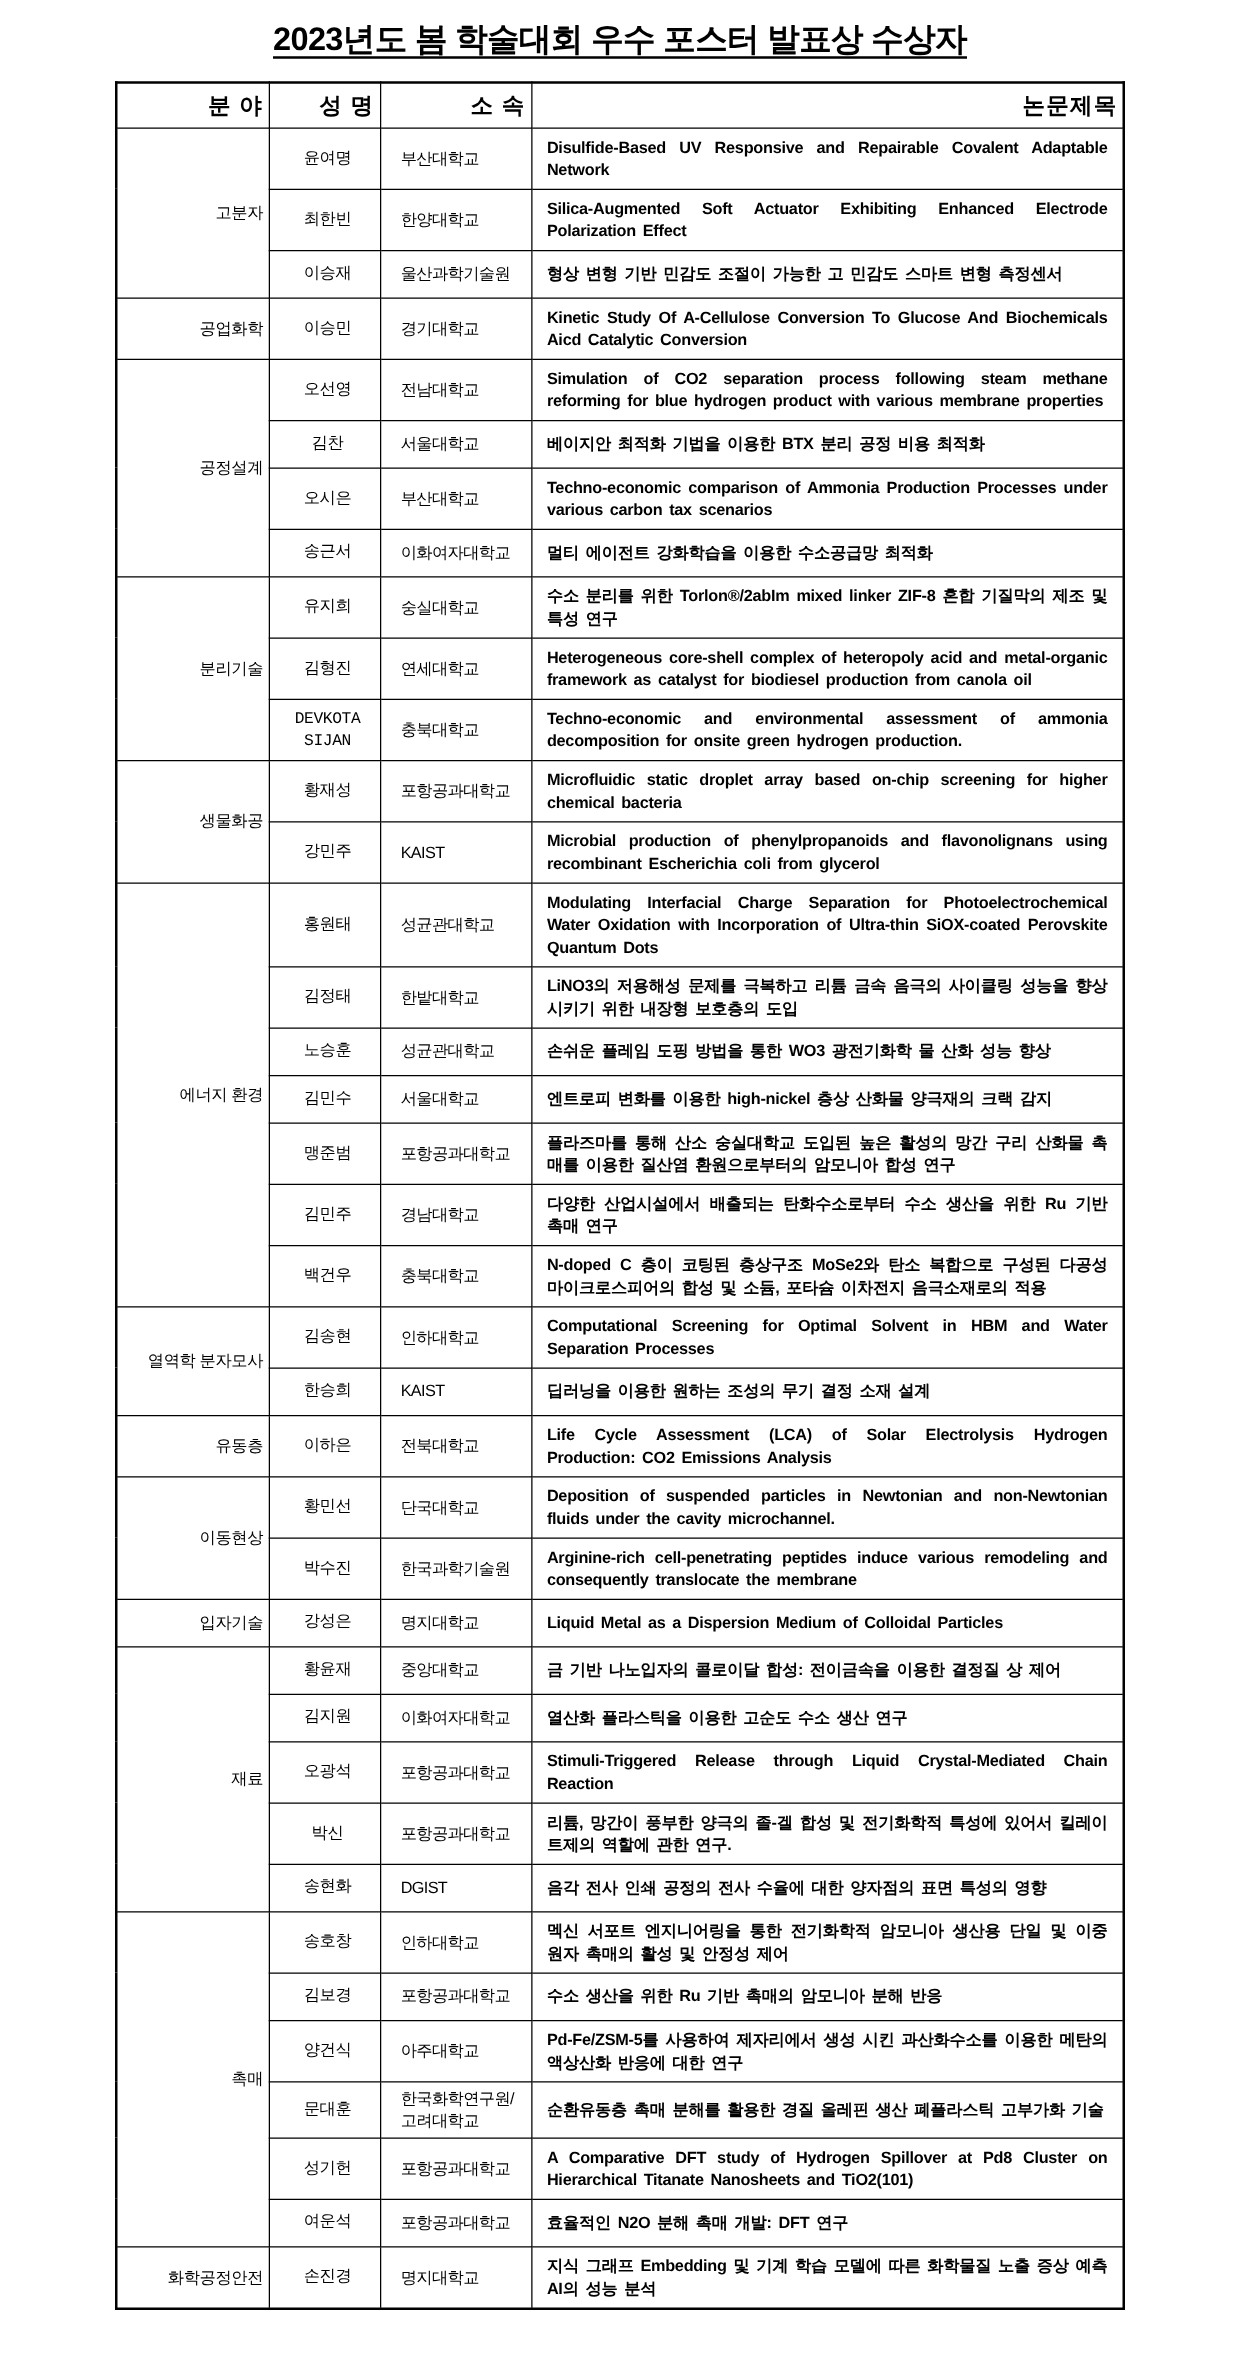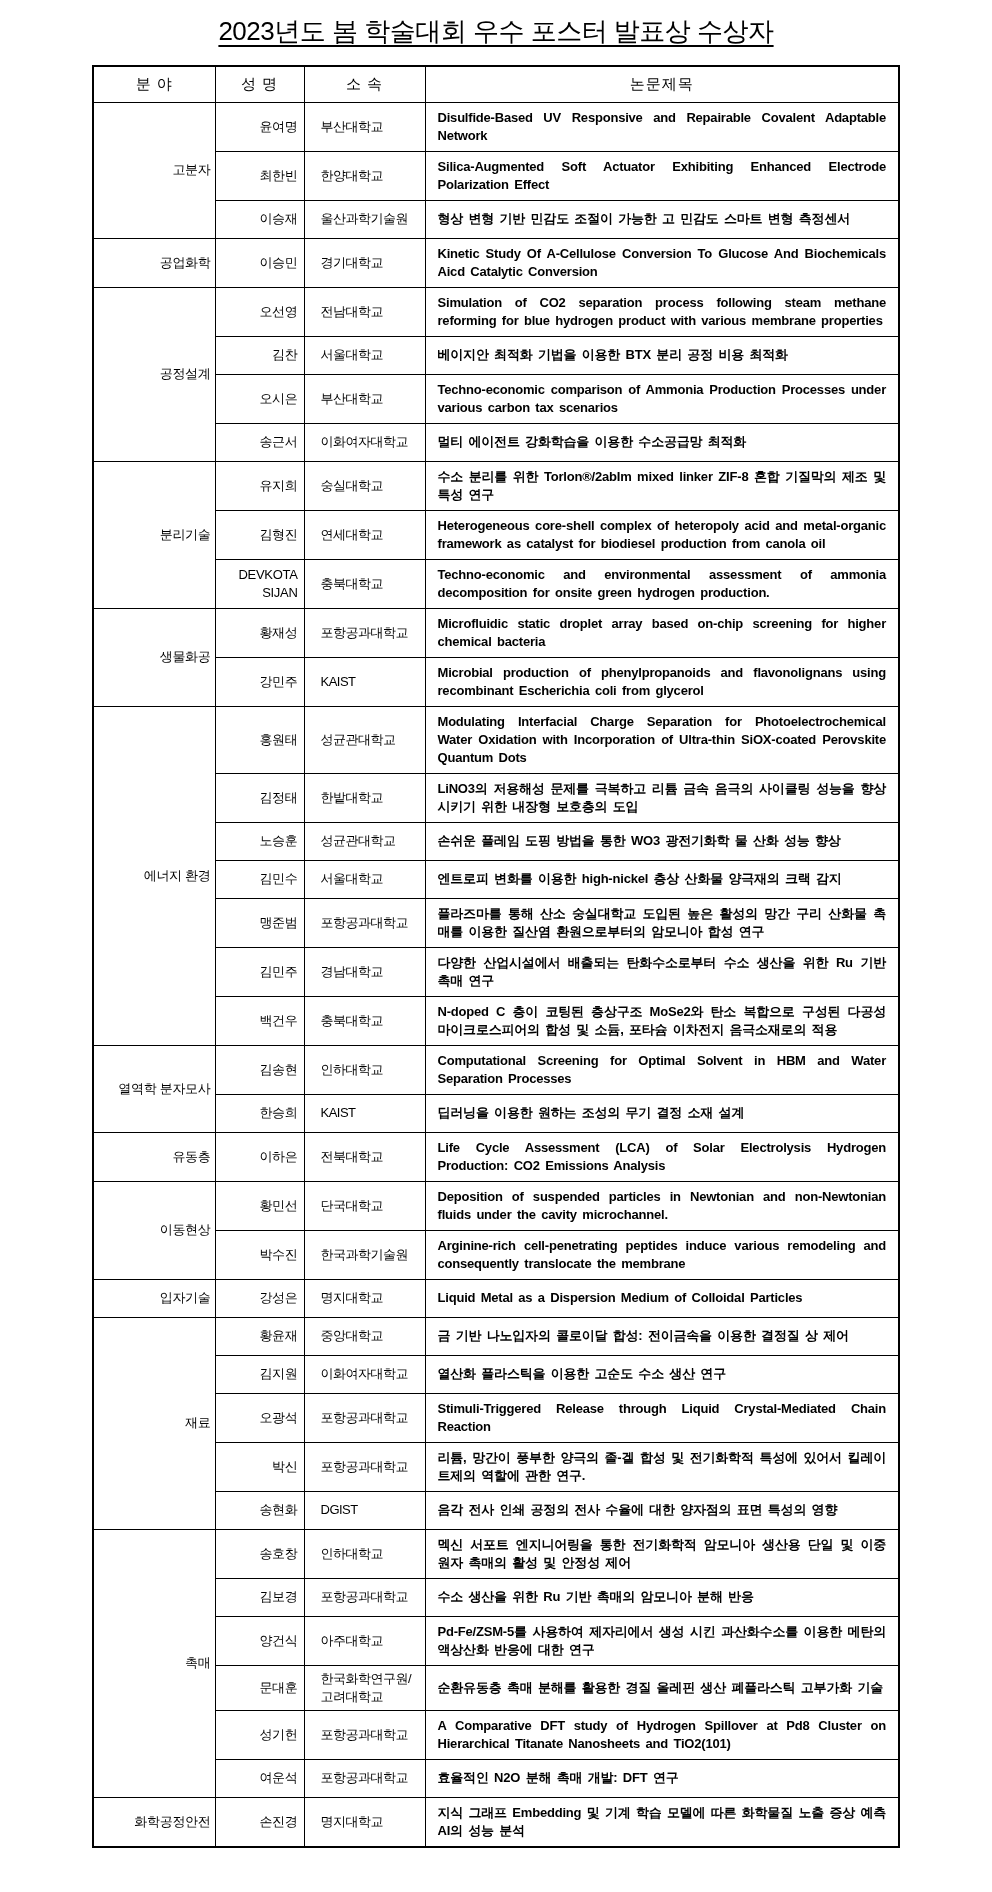--- a/index.html
+++ b/index.html
@@ -6,21 +6,21 @@
   body{
     width:992px;height:1892px;
     font-family:"Liberation Sans","DejaVu Sans",sans-serif;
     color:#000;
     -webkit-font-smoothing:antialiased;
   }
   .page{width:992px;padding-top:14px;box-sizing:border-box;}
   .doc-title{
     text-align:center;
     font-size:26px;
-    font-weight:normal;
+    font-weight:bold;
     letter-spacing:-0.5px;
     margin:0 0 16px 0;
     text-decoration:underline;
     text-decoration-thickness:2px;
     text-underline-offset:5px;
   }
   table.awards{
     width:806px;
     margin:0 auto;
     border-collapse:collapse;
@@ -34,36 +34,37 @@
     vertical-align:middle;
     box-sizing:border-box;
     overflow:hidden;
   }
   col.c-field{width:122px;}
   col.c-name{width:89px;}
   col.c-affil{width:121px;}
   col.c-title{width:474px;}
   table.awards th{
     height:36px;
-    font-size:15px;
-    font-weight:normal;
-    text-align:center;
+    font-size:18px;
+    font-weight:bold;
+    text-align:right;
     letter-spacing:1px;
     padding:2px 4px;
   }
   td.field-cell{
     text-align:right;
     padding:4px 4px;
     letter-spacing:-0.3px;
   }
   td.name-cell{
-    text-align:right;
+    text-align:center;
     padding:4px 6px 4px 11px;
     height:38px;
     letter-spacing:-0.3px;
+    font-family:Liberation Mono, monospace;
   }
   td.affil-cell{
     text-align:left;
     padding:4px 4px 4px 16px;
     height:38px;
     letter-spacing:-0.5px;
   }
   td.title-cell{
     text-align:justify;
     padding:6px 12px 6px 12px;

